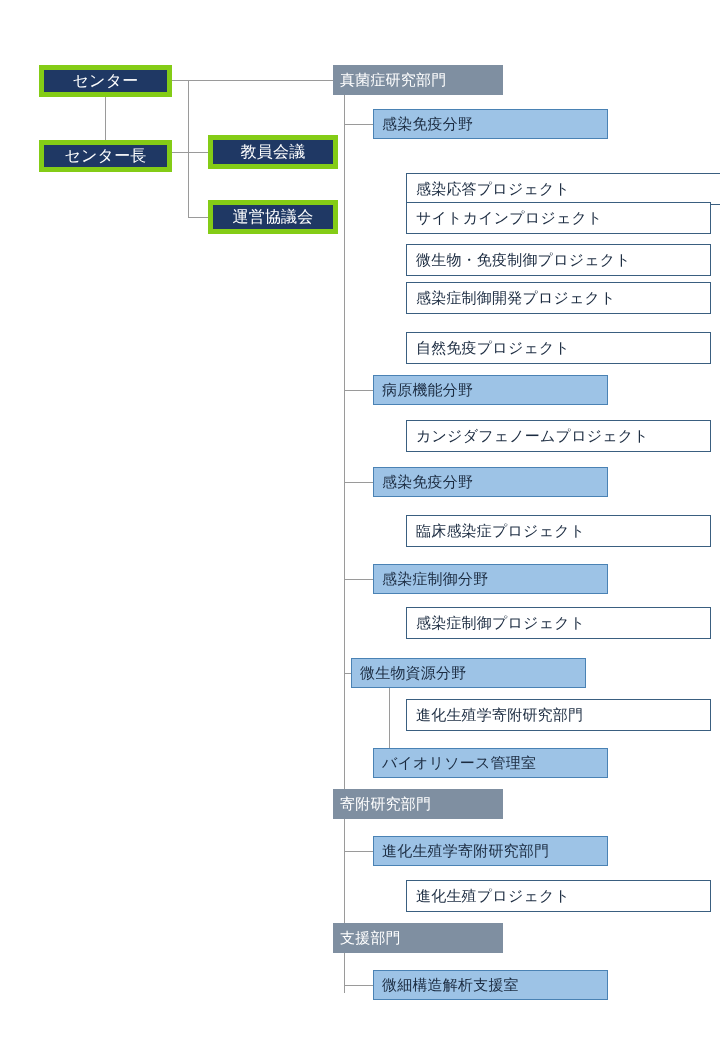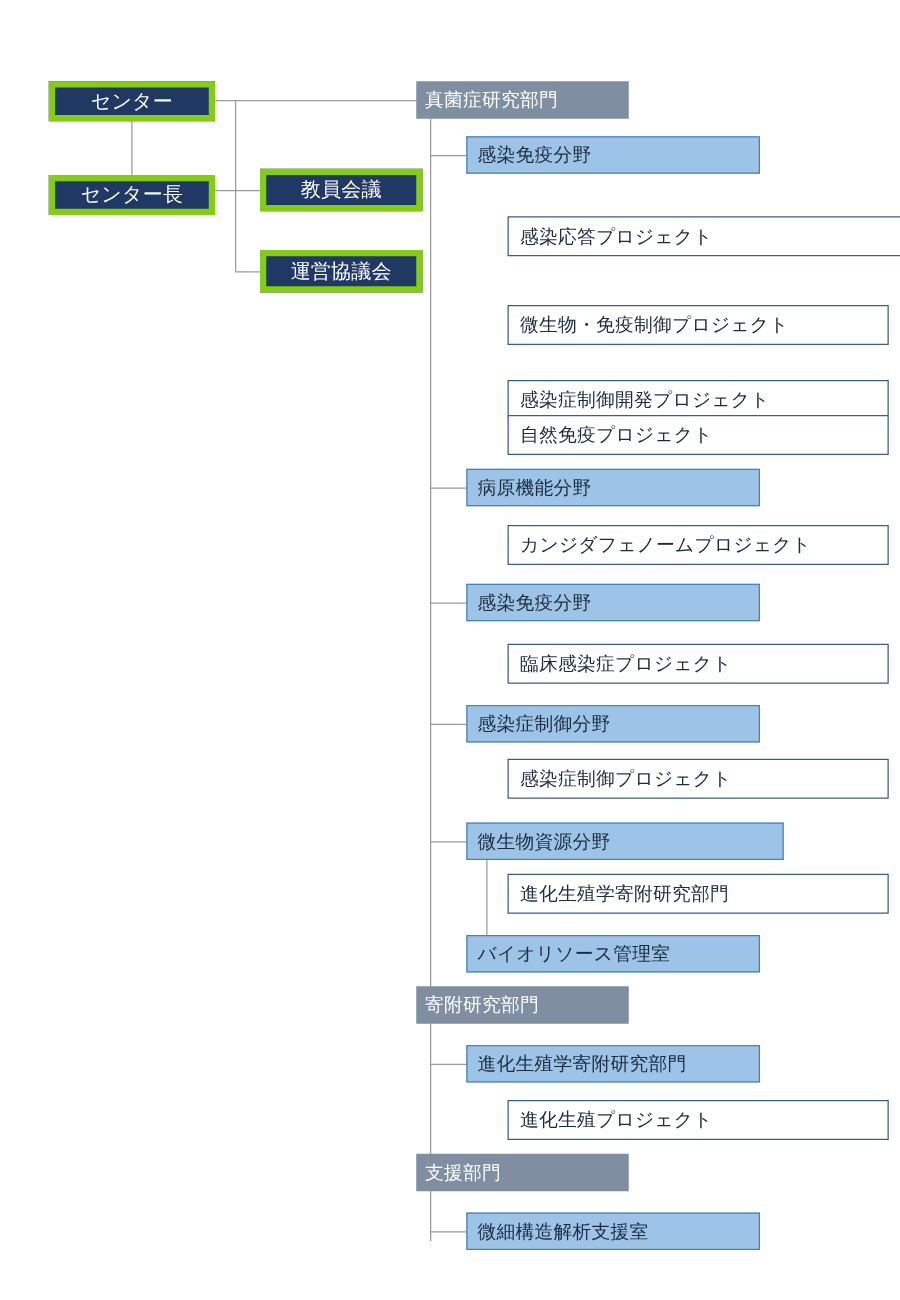--- a/index.html
+++ b/index.html
@@ -111,40 +111,41 @@
   <div class="node navy" style="left:208px; top:135px; width:130px; height:34px;">教員会議</div>
 
   <div class="node navy" style="left:208px; top:200px; width:130px; height:34px;">運営協議会</div>
 
   <div class="node dept" style="left:333px; top:65px; width:170px; height:30px;">真菌症研究部門</div>
 
   <div class="node field" style="left:373px; top:109px; width:235px; height:30px;">感染免疫分野</div>
 
   <div class="node project" style="left:406px; top:137px; width:331px; height:32px;margin-top:36px;">感染応答プロジェクト</div>
 
+  <div class="node project" style="left:406px; top:202px; width:305px; height:32px;">サイトカインプロジェクト</div>
 
   <div class="node project" style="left:406px; top:244px; width:305px; height:32px;">微生物・免疫制御プロジェクト</div>
 
-  <div class="node project" style="left:406px; top:304px; width:305px; height:32px;">感染症制御開発プロジェクト</div>
+  <div class="node project" style="left:406px; top:282px; width:305px; height:32px;">感染症制御開発プロジェクト</div>
 
   <div class="node project" style="left:406px; top:332px; width:305px; height:32px;">自然免疫プロジェクト</div>
 
   <div class="node field" style="left:373px; top:375px; width:235px; height:30px;">病原機能分野</div>
 
   <div class="node project" style="left:406px; top:420px; width:305px; height:32px;">カンジダフェノームプロジェクト</div>
 
   <div class="node field" style="left:373px; top:467px; width:235px; height:30px;">感染免疫分野</div>
 
   <div class="node project" style="left:406px; top:515px; width:305px; height:32px;">臨床感染症プロジェクト</div>
 
   <div class="node field" style="left:373px; top:564px; width:235px; height:30px;">感染症制御分野</div>
 
   <div class="node project" style="left:406px; top:607px; width:305px; height:32px;">感染症制御プロジェクト</div>
 
-  <div class="node field" style="left:373px; top:658px; width:254px; height:30px;font-family:Liberation Mono, monospace;">微生物資源分野</div>
+  <div class="node field" style="left:351px; top:658px; width:235px; height:30px;font-family:Liberation Mono, monospace;">微生物資源分野</div>
 
   <div class="node project" style="left:406px; top:699px; width:305px; height:32px;">進化生殖学寄附研究部門</div>
 
   <div class="node dept" style="left:333px; top:789px; width:170px; height:30px;">寄附研究部門</div>
 
   <div class="node field" style="left:373px; top:748px; width:235px; height:30px;">バイオリソース管理室</div>
 
   <div class="node field" style="left:373px; top:836px; width:235px; height:30px;">進化生殖学寄附研究部門</div>
 
   <div class="node project" style="left:406px; top:880px; width:305px; height:32px;">進化生殖プロジェクト</div>

